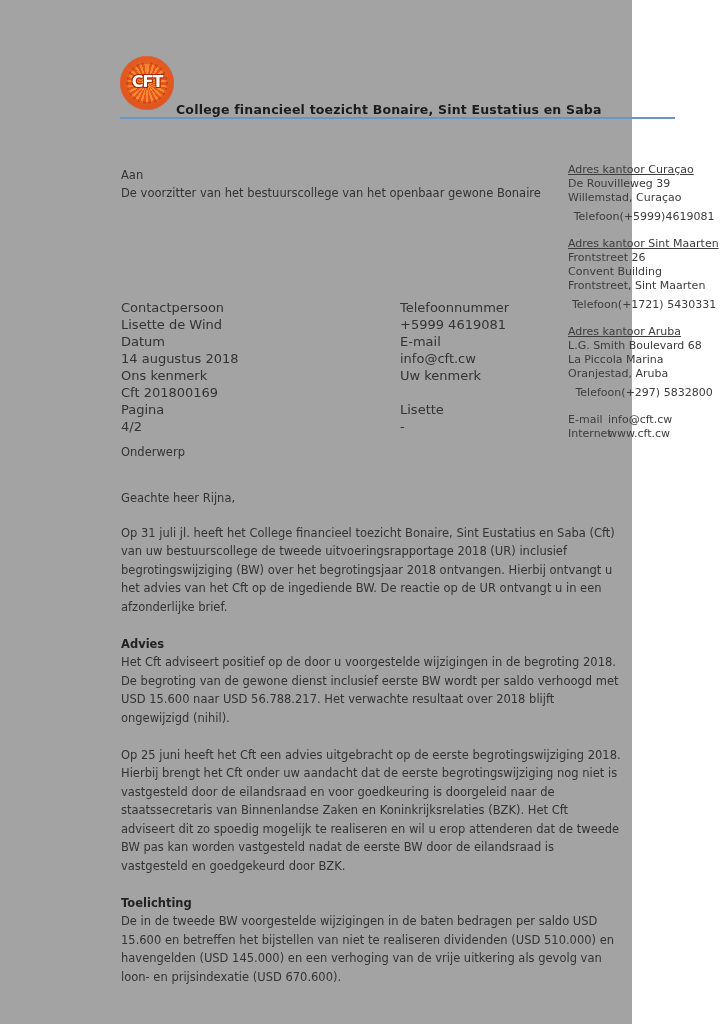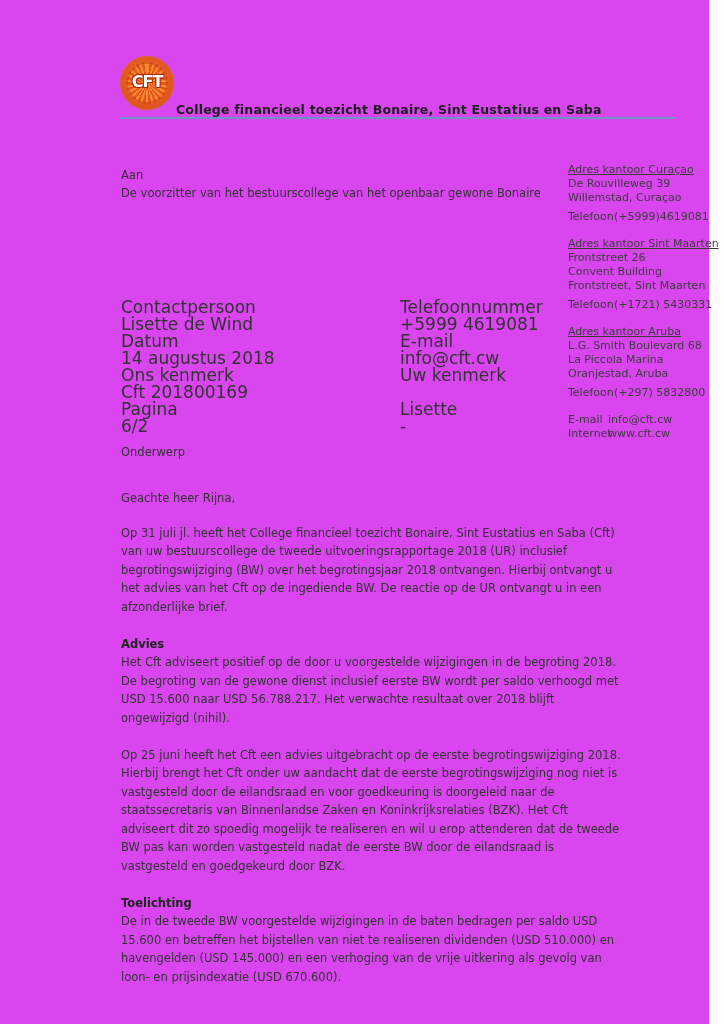--- a/index.html
+++ b/index.html
@@ -3,21 +3,21 @@
 <meta charset="utf-8">
 <style>
   html, body { margin: 0; padding: 0; }
   body {
     width: 724px; height: 1024px;
     background: #ffffff;
     font-family: "DejaVu Sans", sans-serif;
     color: #333333;
     overflow: hidden;
   }
-  .page { position: relative; width: 709px; height: 1024px; background: #d946ef; }
+  .page { position: relative; width: 632px; height: 1024px; background: #a3a3a3; }
 
   
   .logo {
     position: absolute; left: 120px; top: 56px;
     width: 54px; height: 54px; border-radius: 50%;
     background: radial-gradient(circle at 50% 45%, #f6913a 0%, #ef6a26 55%, #e04e1c 100%);
     box-shadow: inset 0 0 0 1px #d8795a;
   }
   .logo-rays {
     position: absolute; inset: 6px; border-radius: 50%;
@@ -45,28 +45,28 @@
   }
 
   
   .addressee { position: absolute; left: 121px; top: 166px; font-size: 11.5px; line-height: 18px; }
 
   
   .sidebar { position: absolute; left: 568px; top: 163px; width: 152px; font-size: 11px; line-height: 14px; color: #3c3c3c; }
   .office { margin-bottom: 13px; }
   .office-heading { text-decoration: underline; white-space: nowrap; }
   .office-line { white-space: nowrap; }
-  .office-phone { margin-top: 5px; white-space: nowrap; }
+  .office-phone { margin-top: 5px; white-space: nowrap; text-align: center; }
   .office-phone .sb-label { display: inline-block; width: 46px; }
   .sb-contact { margin-top: 13px; }
   .sb-contact .sb-label { display: inline-block; width: 40px; }
   .sb-row { white-space: nowrap; }
 
   
-  .meta-col { position: absolute; top: 299px; font-size: 17px; }
+  .meta-col { position: absolute; top: 299px; font-size: 13px; }
   .meta-col.left  { left: 121px; }
   .meta-col.right { left: 400px; }
   .meta-line { height: 17px; line-height: 17px; white-space: nowrap; }
 
   
   .subject { position: absolute; left: 121px; top: 444px; font-size: 11.5px; line-height: 17.5px; }
   .salutation { position: absolute; left: 121px; top: 491px; font-size: 11.5px; }
   .body { position: absolute; left: 121px; top: 524px; width: 500px; font-size: 11.5px; line-height: 18.4px; }
   .body p { margin: 0 0 19px 0; }
   .body h2 { margin: 0; font-size: 11.5px; font-weight: bold; line-height: 18.4px; color: #222; }
@@ -127,21 +127,21 @@
   </aside>
 
   <div class="meta-col left">
     <div class="meta-line">Contactpersoon</div>
     <div class="meta-line">Lisette de Wind</div>
     <div class="meta-line">Datum</div>
     <div class="meta-line">14 augustus 2018</div>
     <div class="meta-line">Ons kenmerk</div>
     <div class="meta-line">Cft 201800169</div>
     <div class="meta-line">Pagina</div>
-    <div class="meta-line">6/2</div>
+    <div class="meta-line">4/2</div>
   </div>
   <div class="meta-col right">
     <div class="meta-line">Telefoonnummer</div>
     <div class="meta-line">+5999 4619081</div>
     <div class="meta-line">E-mail</div>
     <div class="meta-line">info@cft.cw</div>
     <div class="meta-line">Uw kenmerk</div>
     <div class="meta-line"></div>
     <div class="meta-line">Lisette</div>
     <div class="meta-line">-</div>

